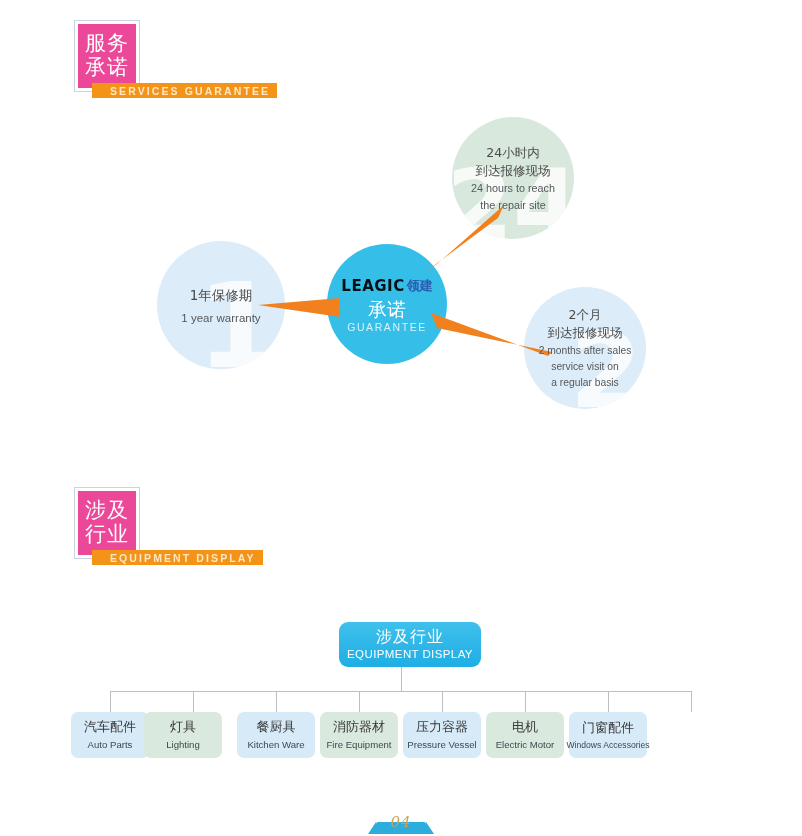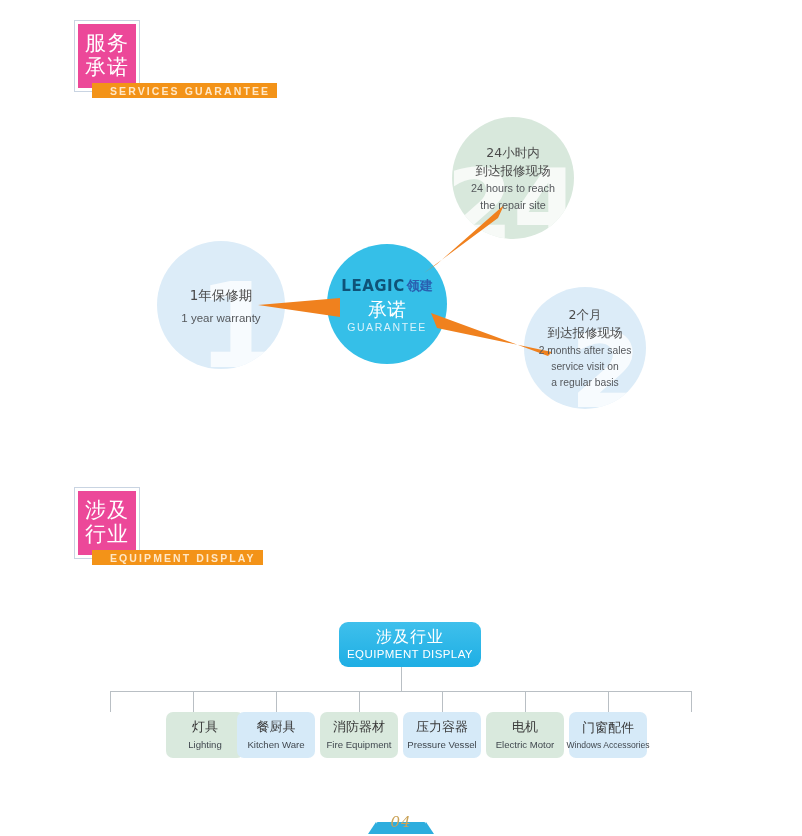--- a/index.html
+++ b/index.html
@@ -87,21 +87,21 @@
     display: flex; align-items: flex-end; gap: 2px;
     margin-bottom: 3px; height: 20px;
   }
   #center-bubble .logo-mark {
     position: absolute; left: 18px; top: -9px;
     width: 22px; height: 14px;
   }
   #center-bubble .logo-word {
     font-family: "DejaVu Sans", sans-serif;
     font-weight: bold; font-size: 15px;
-    color: #0c4a6e; letter-spacing: .5px;
+    color: #000000; letter-spacing: .5px;
     opacity: .92;
   }
   #center-bubble .logo-cn {
     font-family: "DejaVu Sans", sans-serif;
     font-weight: bold; font-size: 13px;
     color: #2a5fb0; letter-spacing: 0px;
   }
   #center-bubble .c-cn {
     font-family: "DejaVu Sans", sans-serif;
     font-size: 19px; color: #ffffff; line-height: 1.2;
@@ -296,21 +296,25 @@
 
   <div class="tree-line" style="left:110px; top:83px; width:1px; height:21px;"></div>
   <div class="tree-line" style="left:193px; top:83px; width:1px; height:21px;"></div>
   <div class="tree-line" style="left:276px; top:83px; width:1px; height:21px;"></div>
   <div class="tree-line" style="left:359px; top:83px; width:1px; height:21px;"></div>
   <div class="tree-line" style="left:442px; top:83px; width:1px; height:21px;"></div>
   <div class="tree-line" style="left:525px; top:83px; width:1px; height:21px;"></div>
   <div class="tree-line" style="left:608px; top:83px; width:1px; height:21px;"></div>
   <div class="tree-line" style="left:691px; top:83px; width:1px; height:21px;"></div>
 
-  <div class="leaf green" style="left:166px;">
+  <div class="leaf blue" style="left:71px;">
+    <span class="l-cn">汽车配件</span>
+    <span class="l-en">Auto Parts</span>
+  </div>
+  <div class="leaf green" style="left:144px;">
     <span class="l-cn">灯具</span>
     <span class="l-en">Lighting</span>
   </div>
   <div class="leaf blue" style="left:237px;">
     <span class="l-cn">餐厨具</span>
     <span class="l-en">Kitchen Ware</span>
   </div>
   <div class="leaf green" style="left:320px;">
     <span class="l-cn">消防器材</span>
     <span class="l-en">Fire Equipment</span>

